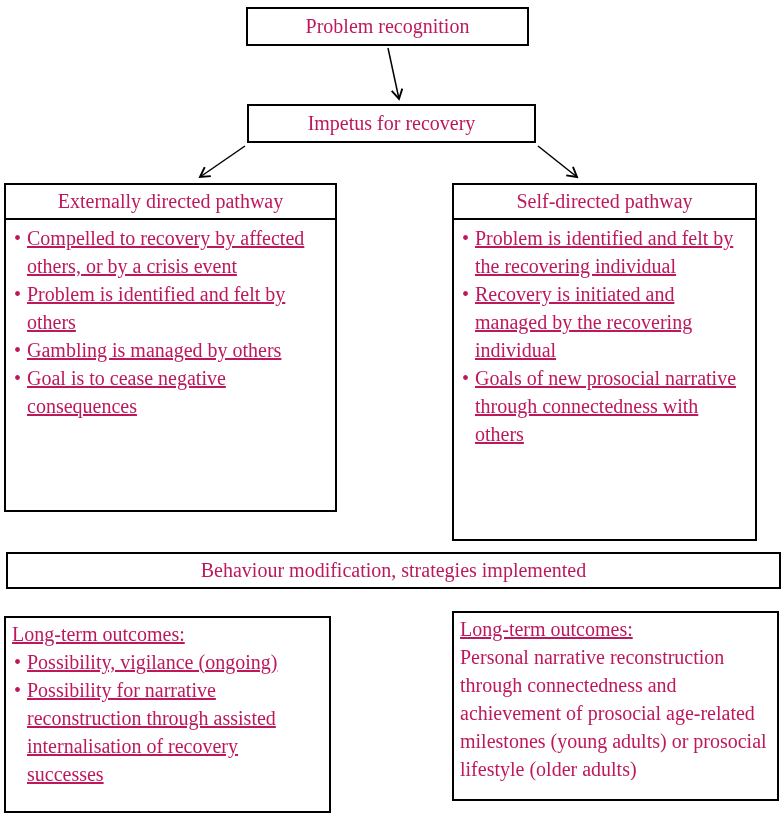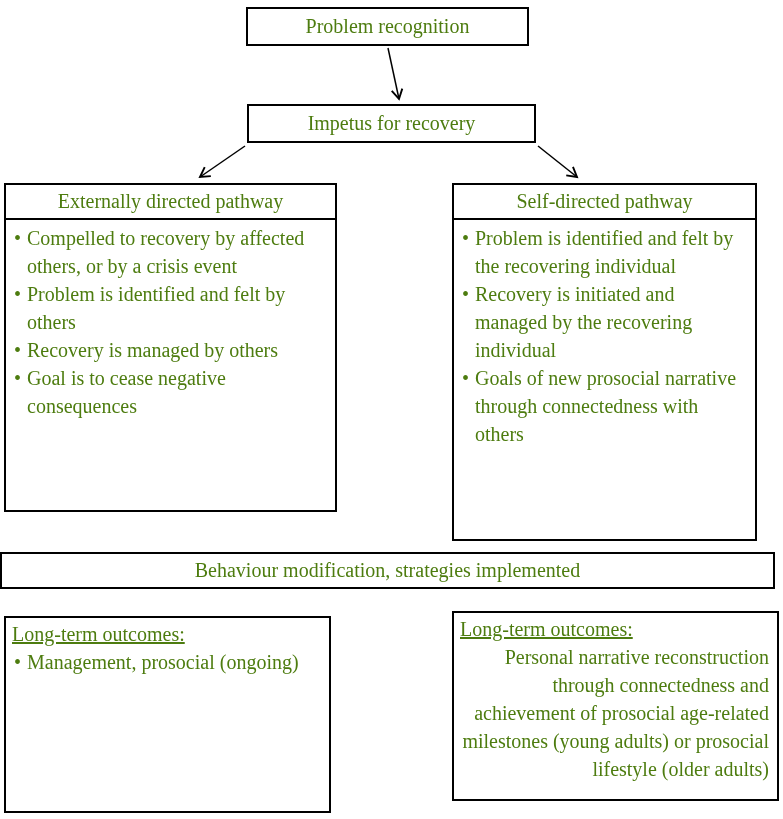--- a/index.html
+++ b/index.html
@@ -5,21 +5,21 @@
   html, body {
     margin: 0;
     padding: 0;
     background: #ffffff;
   }
   .canvas {
     position: relative;
     width: 783px;
     height: 819px;
     background: #ffffff;
-    color: #4d7c0f;
+    color: #be185d;
     font-family: "Liberation Serif", "DejaVu Serif", serif;
   }
   .box {
     position: absolute;
     box-sizing: border-box;
     border: 2px solid #000000;
     background: #ffffff;
   }
   .center-box {
     display: flex;
@@ -33,20 +33,21 @@
     text-align: center;
     font-size: 20px;
     padding: 5px 2px;
   }
   ul.bullets {
     margin: 4px 0 0 0;
     padding: 0 16px 0 8px;
     list-style: none;
     font-size: 20px;
     line-height: 28px;
+    text-decoration: underline;
   }
   ul.bullets li {
     position: relative;
     padding-left: 13px;
   }
   ul.bullets li::before {
     content: "\2022";
     position: absolute;
     left: 0;
     top: 0;
@@ -55,21 +56,20 @@
     font-size: 20px;
     line-height: 28px;
     padding: 2px 8px 0 6px;
     text-decoration: underline;
   }
   .outcome-body {
     margin: 0;
     font-size: 20px;
     line-height: 28px;
     padding: 0 8px 0 6px;
-    text-align: right;
   }
   svg.connectors {
     position: absolute;
     left: 0;
     top: 0;
     pointer-events: none;
   }
 </style>
 </head>
 <body>
@@ -93,42 +93,43 @@
 
   <div class="box center-box" style="left:247px; top:104px; width:289px; height:39px;">
     <span>Impetus for recovery</span>
   </div>
 
   <div class="box" style="left:4px; top:183px; width:333px; height:329px;">
     <div class="pathway-header">Externally directed pathway</div>
     <ul class="bullets">
       <li>Compelled to recovery by affected others, or by a crisis event</li>
       <li>Problem is identified and felt by others</li>
-      <li>Recovery is managed by others</li>
+      <li>Gambling is managed by others</li>
       <li>Goal is to cease negative consequences</li>
     </ul>
   </div>
 
   <div class="box" style="left:452px; top:183px; width:305px; height:358px;">
     <div class="pathway-header">Self-directed pathway</div>
     <ul class="bullets">
       <li>Problem is identified and felt by the recovering individual</li>
       <li>Recovery is initiated and managed by the recovering individual</li>
       <li>Goals of new prosocial narrative through connectedness with others</li>
     </ul>
   </div>
 
-  <div class="box center-box" style="left:0; top:552px; width:775px; height:37px;">
+  <div class="box center-box" style="left:6px; top:552px; width:775px; height:37px;">
     <span>Behaviour modification, strategies implemented</span>
   </div>
 
   <div class="box" style="left:4px; top:616px; width:327px; height:197px;">
     <div class="outcome-title">Long-term outcomes:</div>
     <ul class="bullets" style="margin-top:0;">
-      <li>Management, prosocial (ongoing)</li>
+      <li>Possibility, vigilance (ongoing)</li>
+      <li>Possibility for narrative reconstruction through assisted internalisation of recovery successes</li>
     </ul>
   </div>
 
   <div class="box" style="left:452px; top:611px; width:327px; height:190px;">
     <div class="outcome-title">Long-term outcomes:</div>
     <p class="outcome-body">Personal narrative reconstruction through connectedness and achievement of prosocial age-related milestones (young adults) or prosocial lifestyle (older adults)</p>
   </div>
 
 </div>
 

